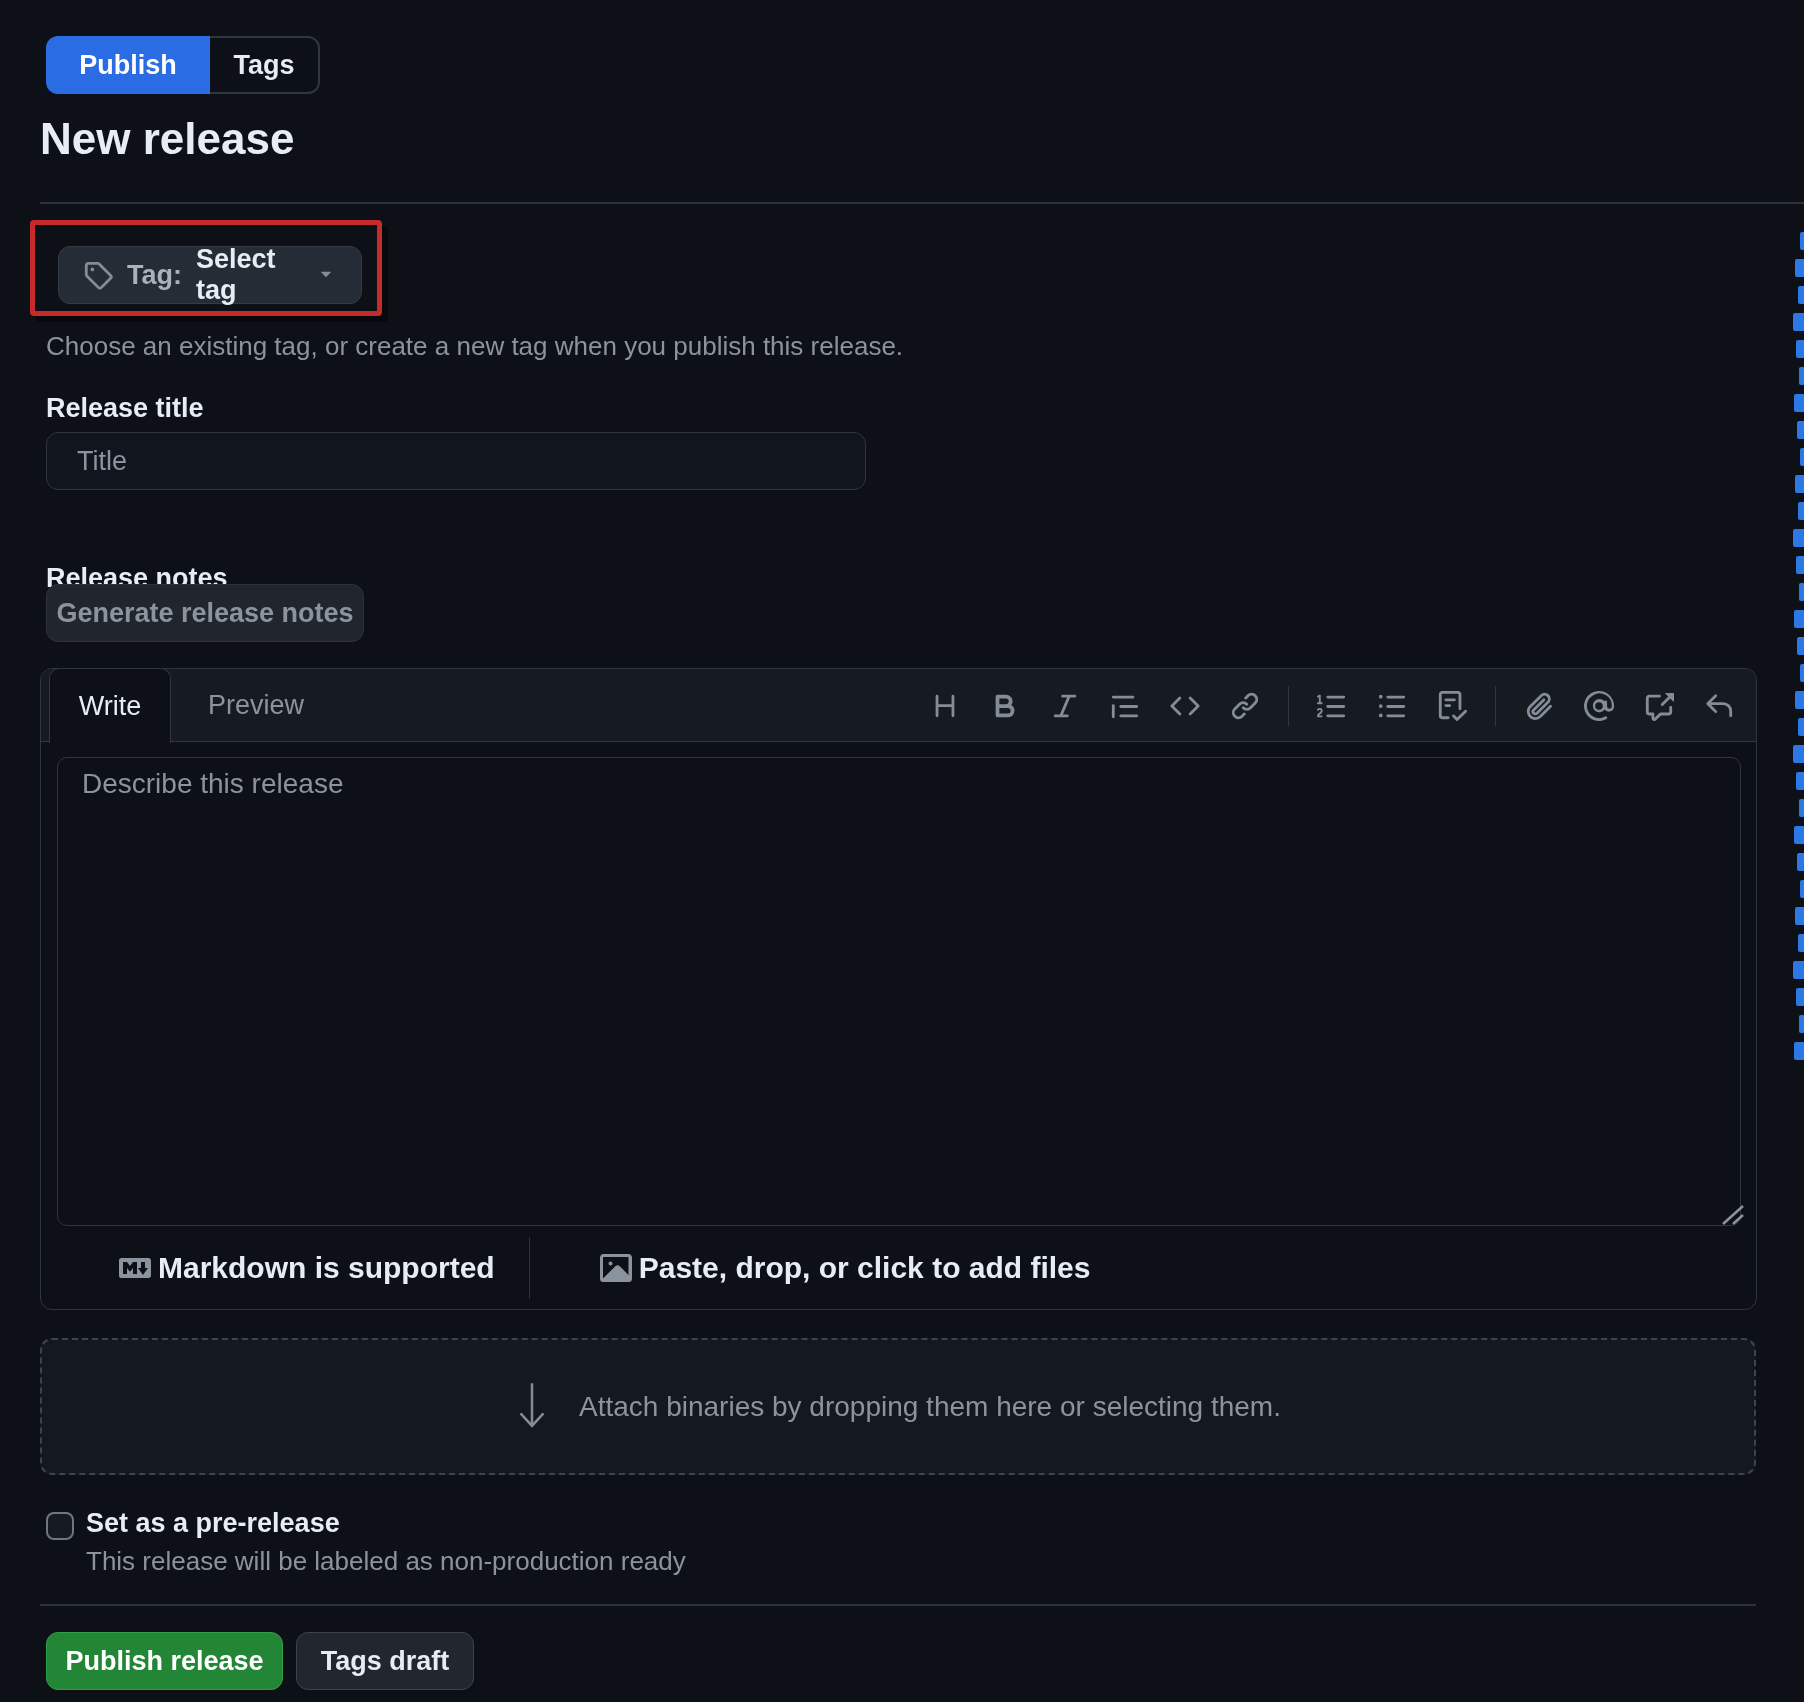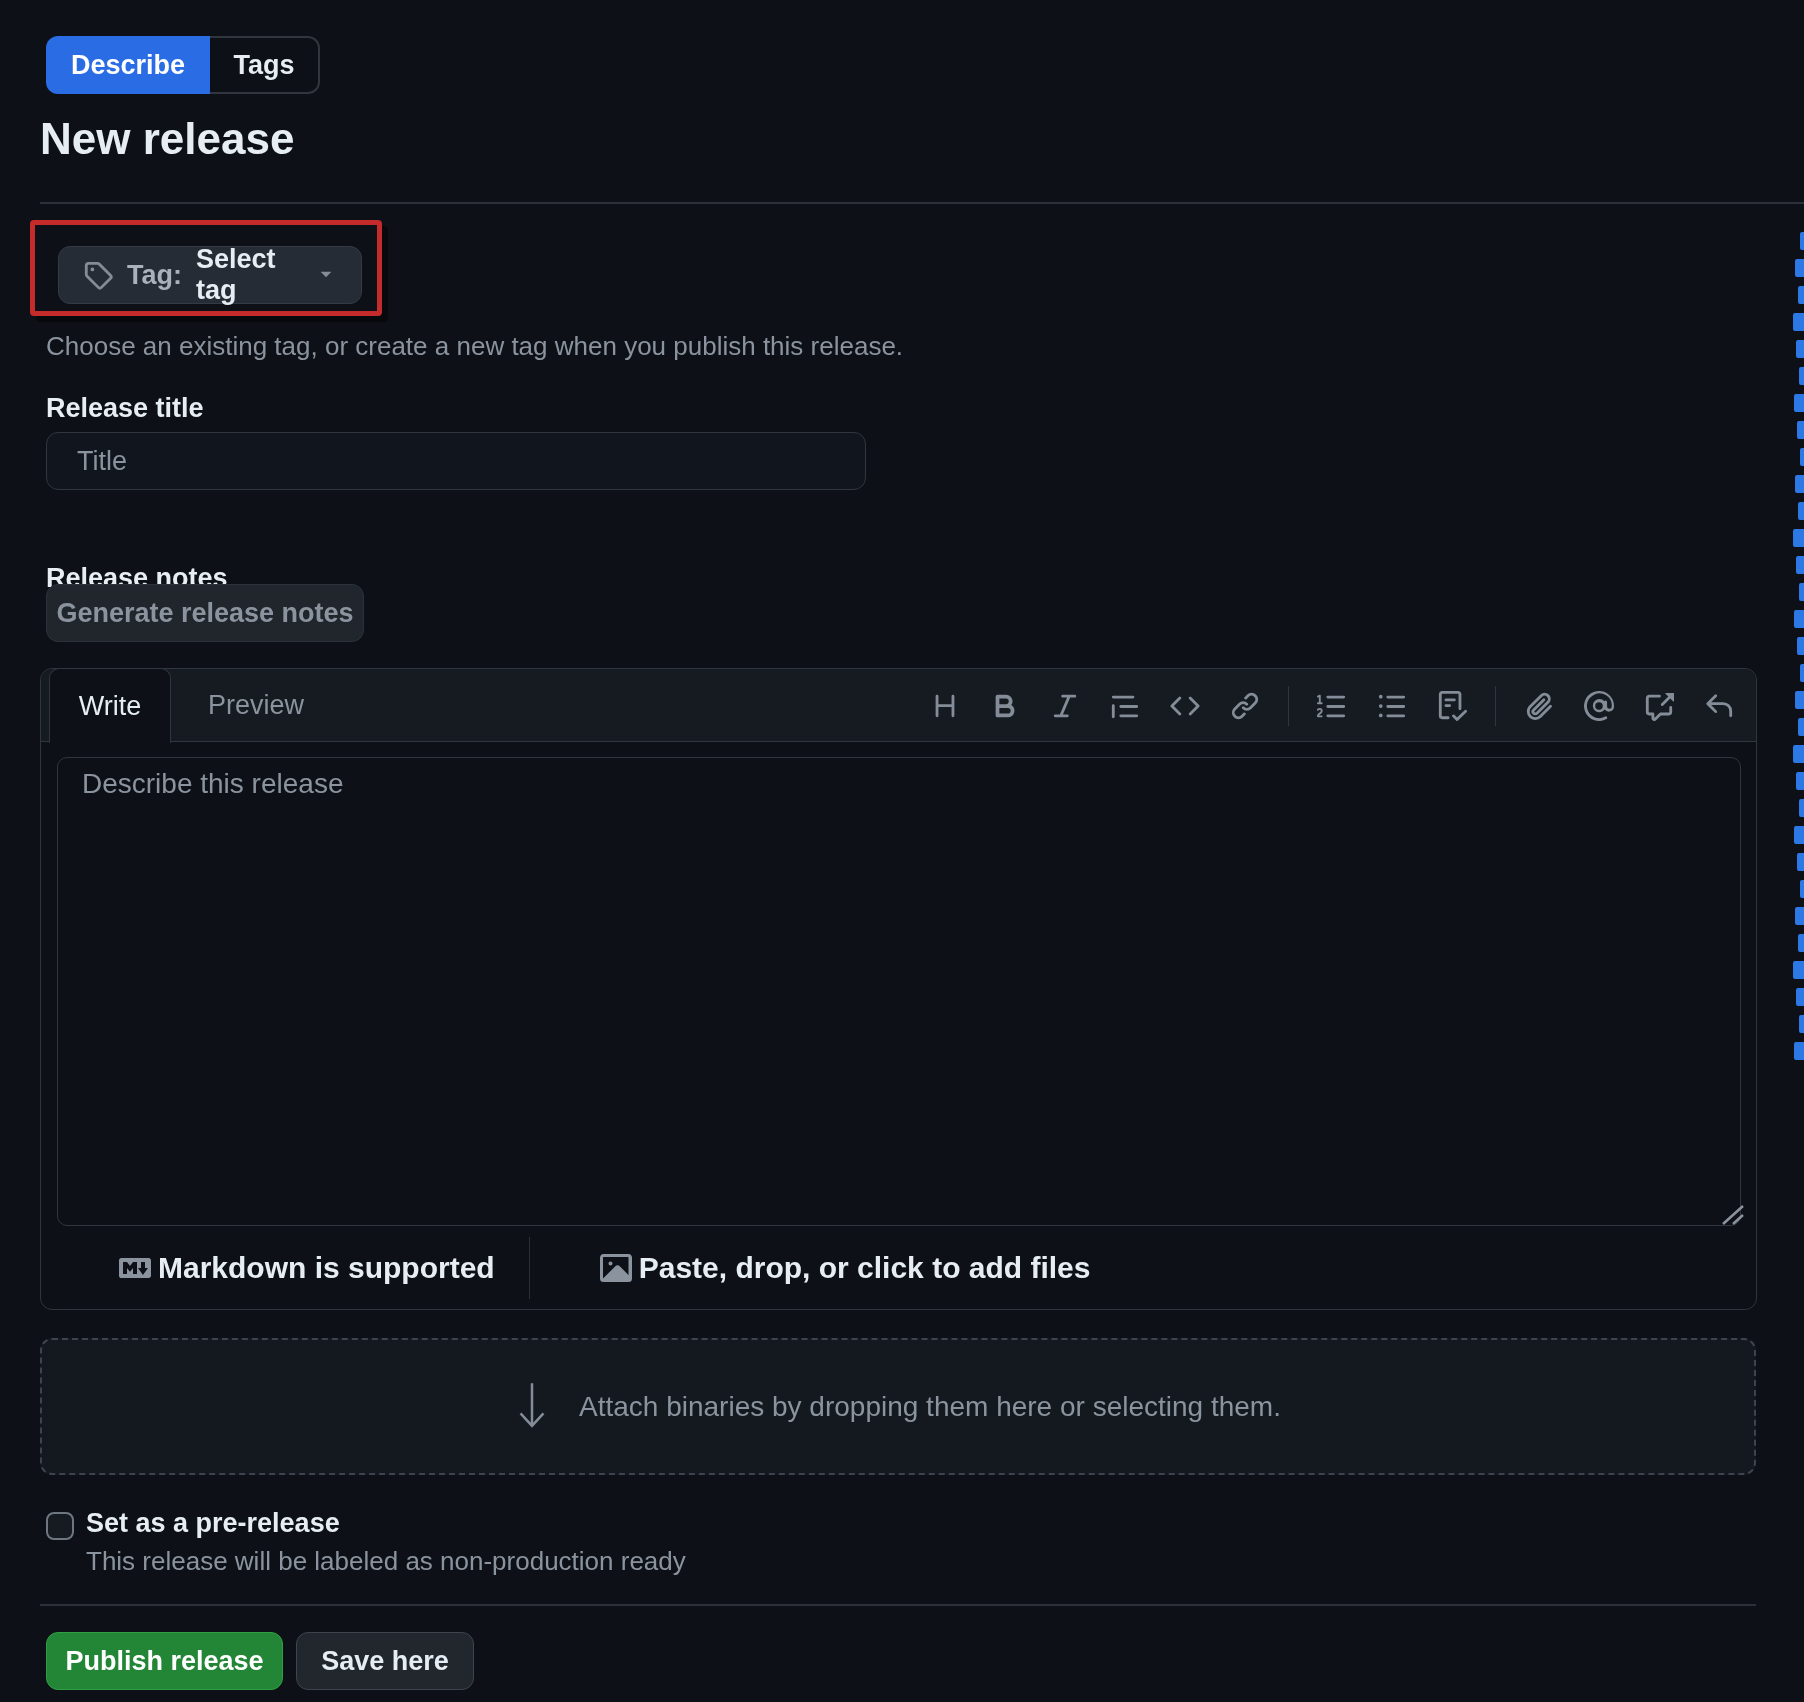--- a/index.html
+++ b/index.html
@@ -95,21 +95,21 @@
     border-radius:12px; color:var(--text); font-size:27px; font-weight:700; display:flex; align-items:center; justify-content:center;}
 
   .edge-frag{position:absolute; right:0; height:18px; background:var(--linkblue); opacity:.92; border-radius:2px 0 0 2px;}
 </style>
 </head>
 <body>
 
 <div class="canvas">
 
   <div class="abs seg">
-    <div class="seg-left">Describe</div>
+    <div class="seg-left">Publish</div>
     <div class="seg-right">Tags</div>
   </div>
 
   <div class="abs h1">New release</div>
   <div class="abs divider-top"></div>
 
   <div class="abs red-box"></div>
 
   <div class="abs gh-btn tag-btn">
     <span class="tb-icon">
@@ -243,21 +243,21 @@
     <span class="dz-text">Attach binaries by dropping them here or selecting them.</span>
   </div>
 
   <div class="abs checkbox"></div>
   <div class="abs pre-label">Set as a pre-release</div>
   <div class="abs pre-desc">This release will be labeled as non-production ready</div>
 
   <div class="abs divider-bottom"></div>
 
   <div class="abs publish-btn">Publish release</div>
-  <div class="abs draft-btn">Save here</div>
+  <div class="abs draft-btn">Tags draft</div>
 
   <div id="edge-frags">
       <div class="edge-frag" style="top: 232px; width: 4px;"></div>
       <div class="edge-frag" style="top: 259px; width: 9px;"></div>
       <div class="edge-frag" style="top: 286px; width: 6px;"></div>
       <div class="edge-frag" style="top: 313px; width: 11px;"></div>
       <div class="edge-frag" style="top: 340px; width: 8px;"></div>
       <div class="edge-frag" style="top: 367px; width: 5px;"></div>
       <div class="edge-frag" style="top: 394px; width: 10px;"></div>
       <div class="edge-frag" style="top: 421px; width: 7px;"></div>

